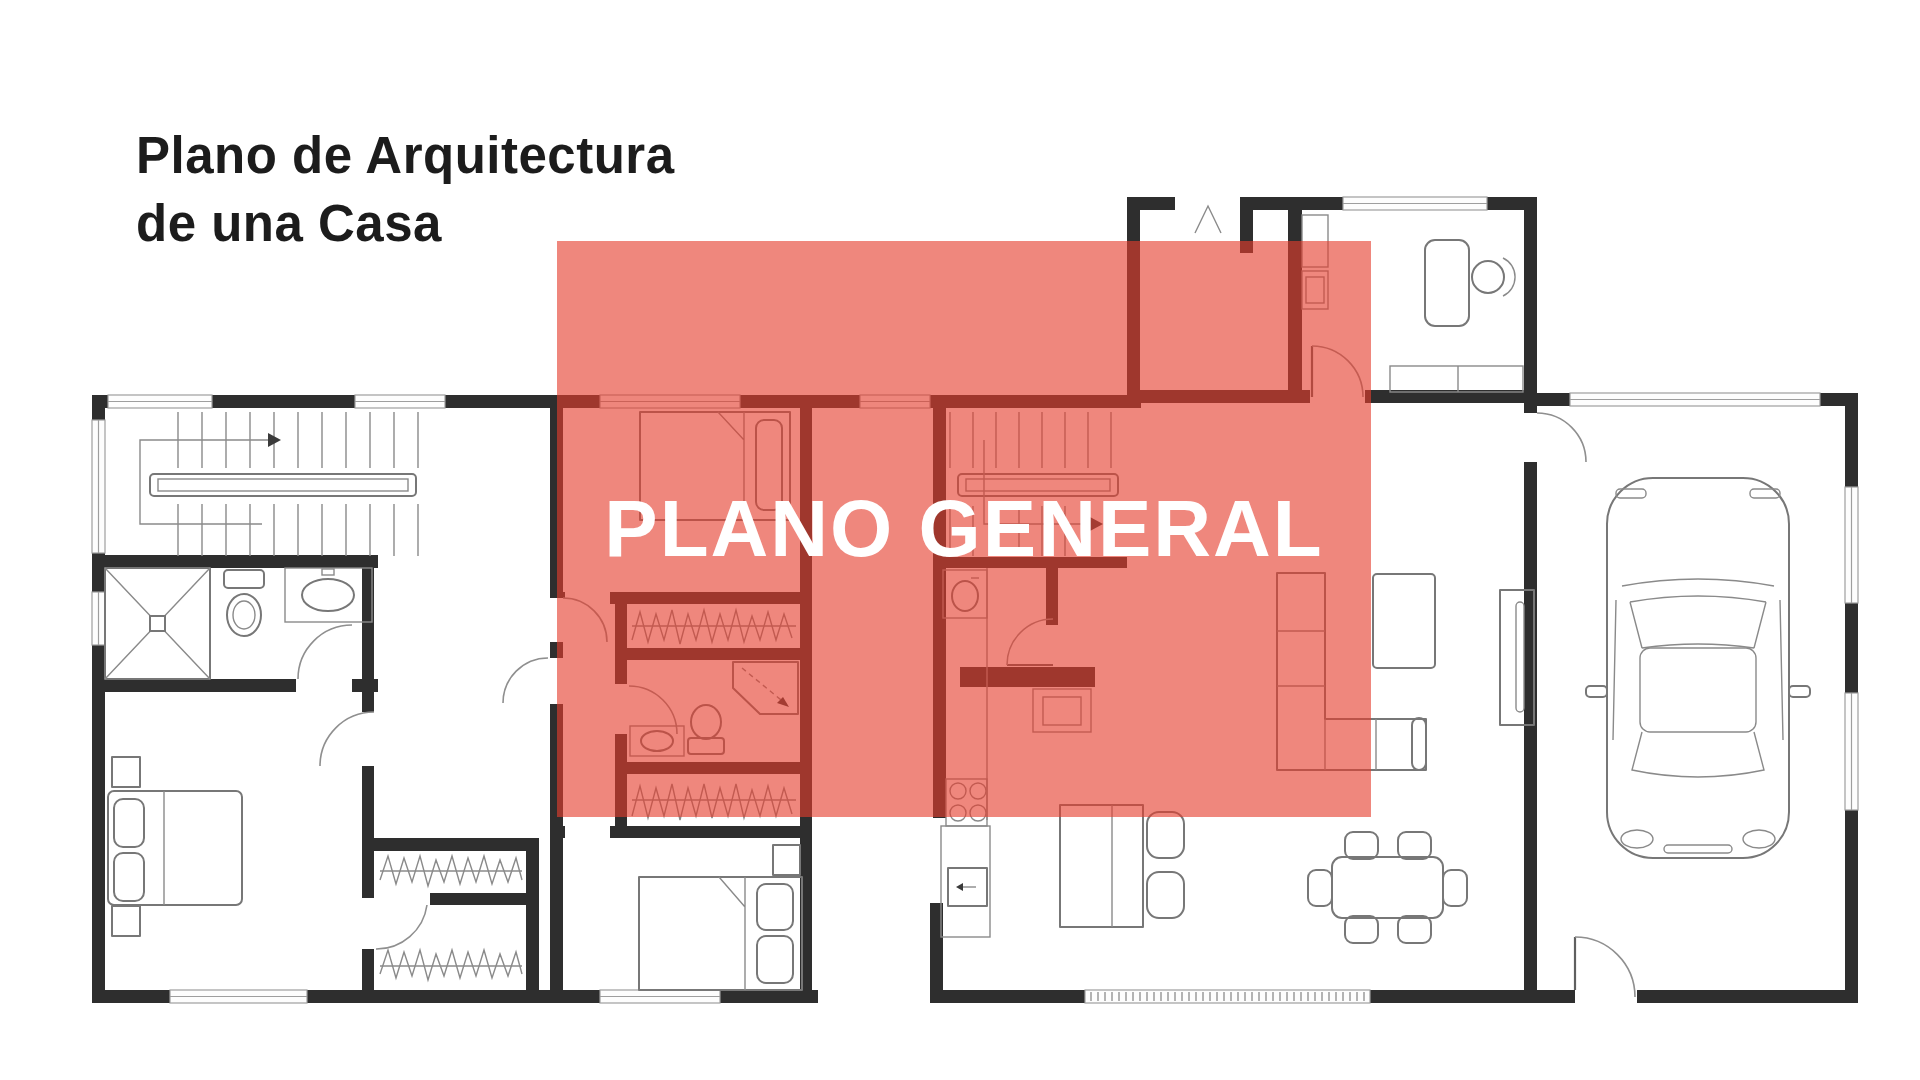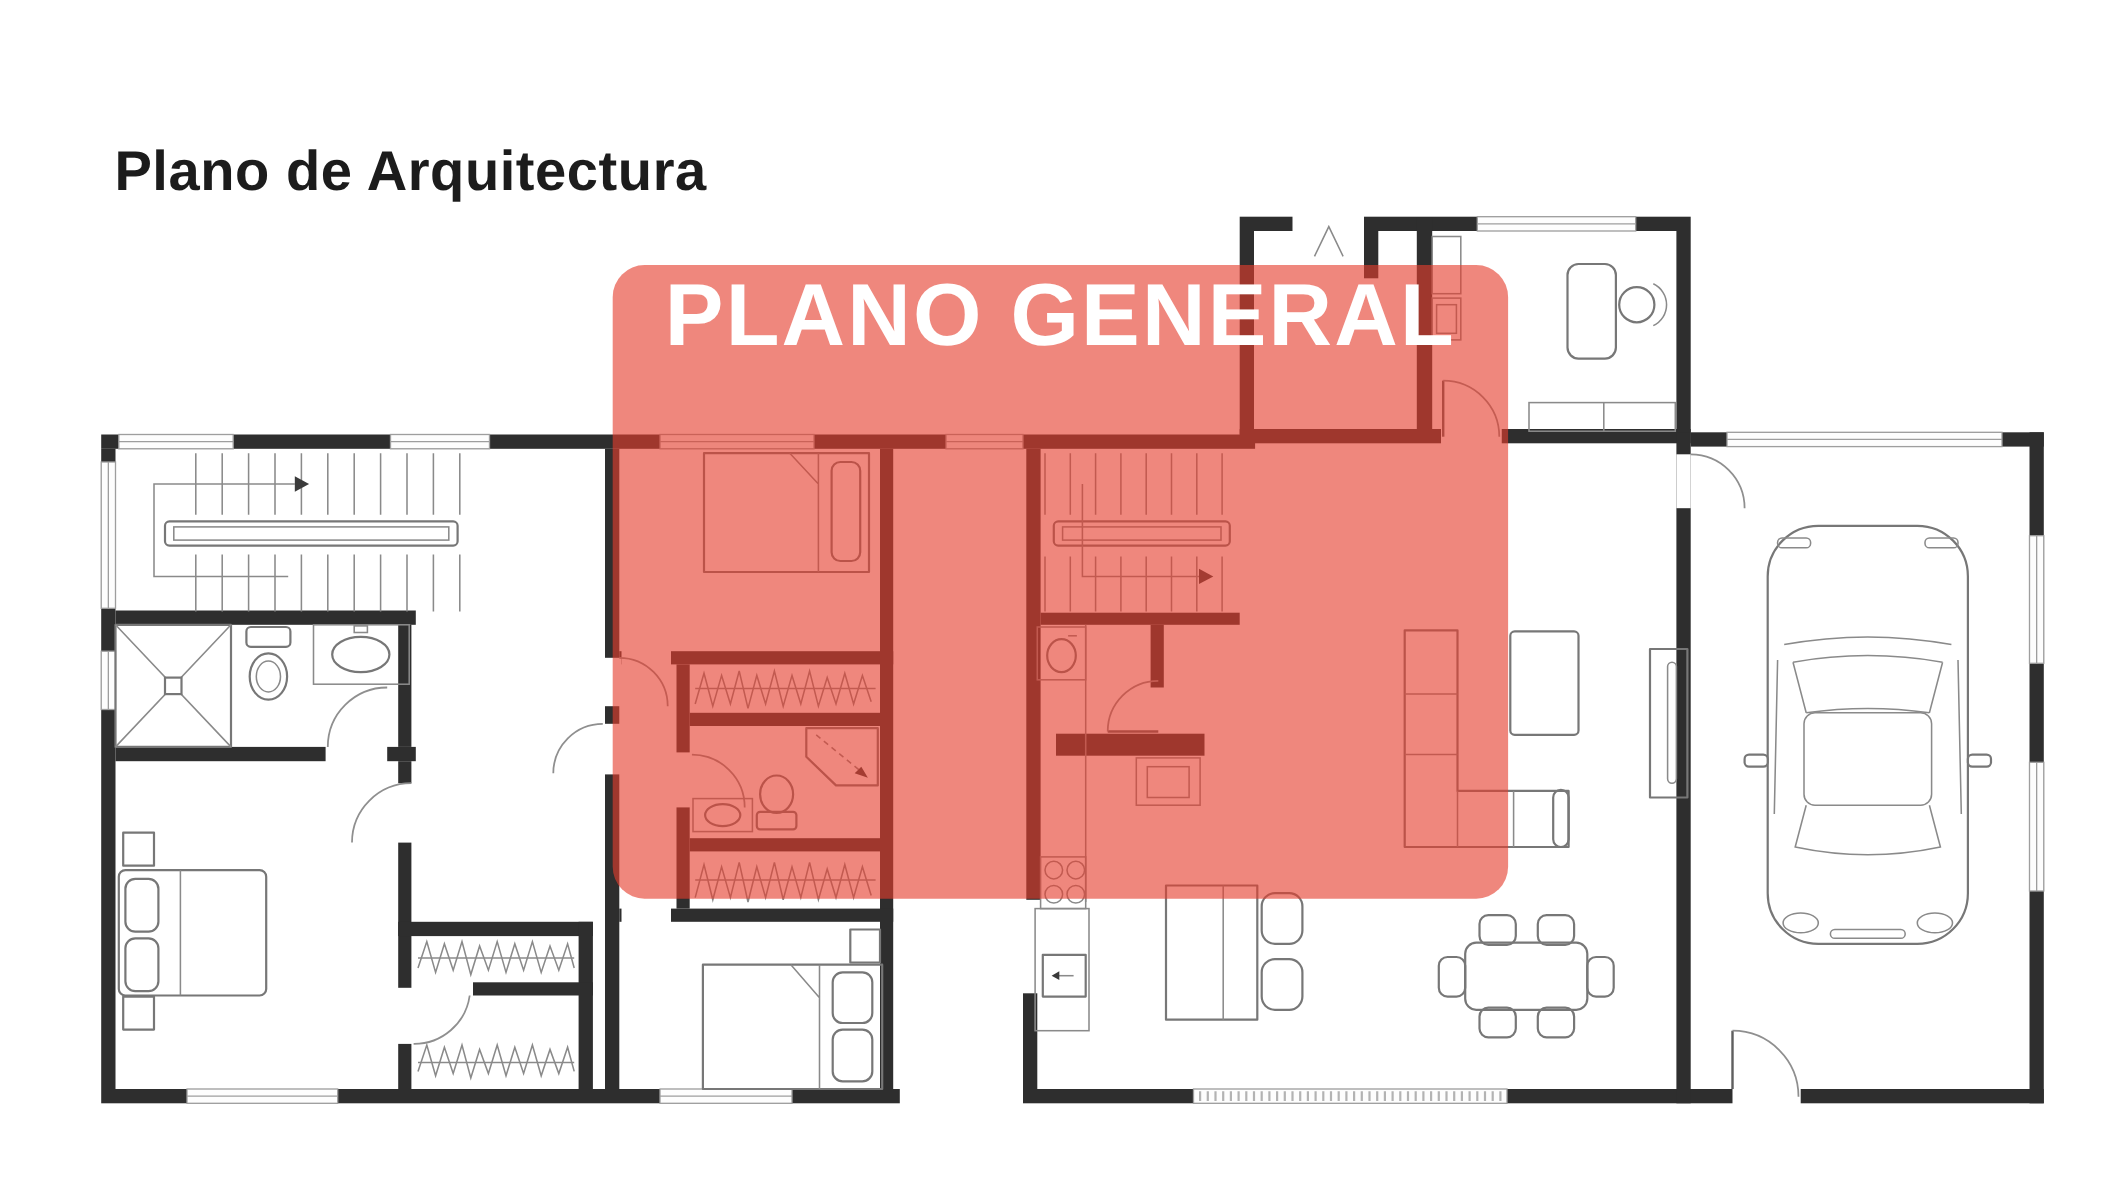--- a/index.html
+++ b/index.html
@@ -12,30 +12,29 @@
     --watermark-text:#ffffff;
   }
   html,body{margin:0;padding:0;background:#fff;}
   .canvas{
     position:relative;width:1920px;height:1080px;overflow:hidden;
     background:var(--background);
     font-family:"Liberation Sans", sans-serif;
   }
   .plan-svg{position:absolute;left:0;top:0;width:1920px;height:1080px;}
   .title{
-    position:absolute;left:104px;top:122px;
+    position:absolute;left:136px;top:122px;
     font-size:51px;font-weight:bold;color:var(--title-text);
     line-height:1.33;letter-spacing:0.5px;
   }
   .overlay{
     position:absolute;left:557px;top:241px;width:814px;height:576px;
     background:var(--overlay);
-    display:flex;flex-direction:column;align-items:center;
+    display:flex;flex-direction:column;align-items:center;justify-content:center;
     text-align:center;
-    border-radius:29px;
   }
   .wm-line{
     font-size:80px;font-weight:bold;color:var(--watermark-text);
     line-height:1.15;letter-spacing:2px;white-space:nowrap;
   }
   
   .wall{fill:var(--wall);}
   .gap{fill:var(--background);}
   .furn{fill:#ffffff;stroke:var(--furniture-line);stroke-width:2;}
   .furn-n{fill:none;stroke:var(--furniture-line);stroke-width:2;stroke-linejoin:round;}
@@ -371,15 +370,16 @@
       </g>
     </g>
   </svg>
 
   <div class="overlay">
     <div class="wm-line">PLANO GENERAL</div>
   </div>
 
   <div class="title">
     <div>Plano de Arquitectura</div>
+    <div>de una Casa</div>
   </div>
 
 </div>
 
 </body></html>

